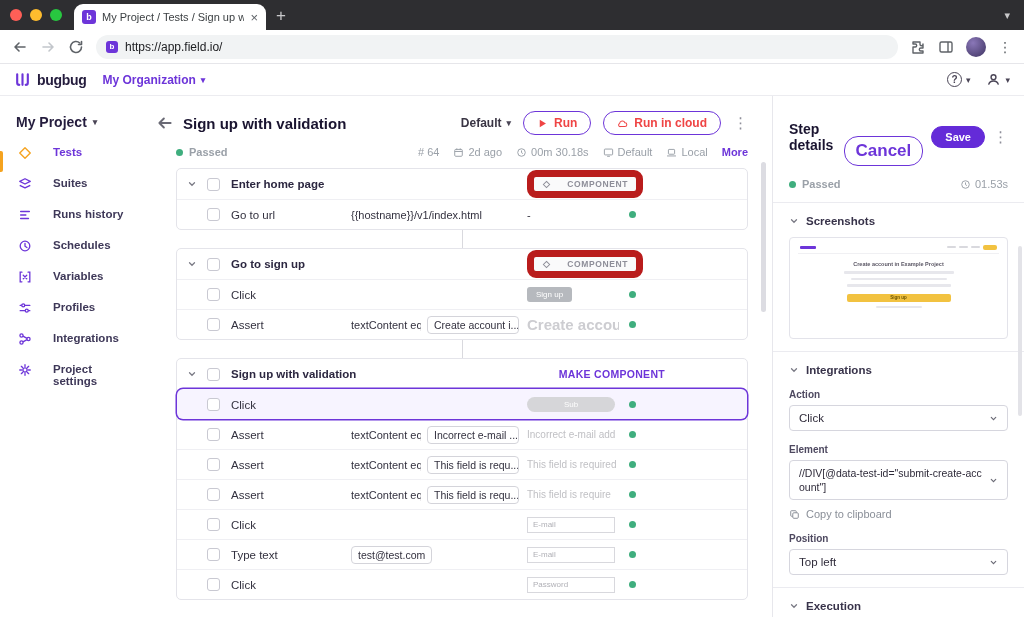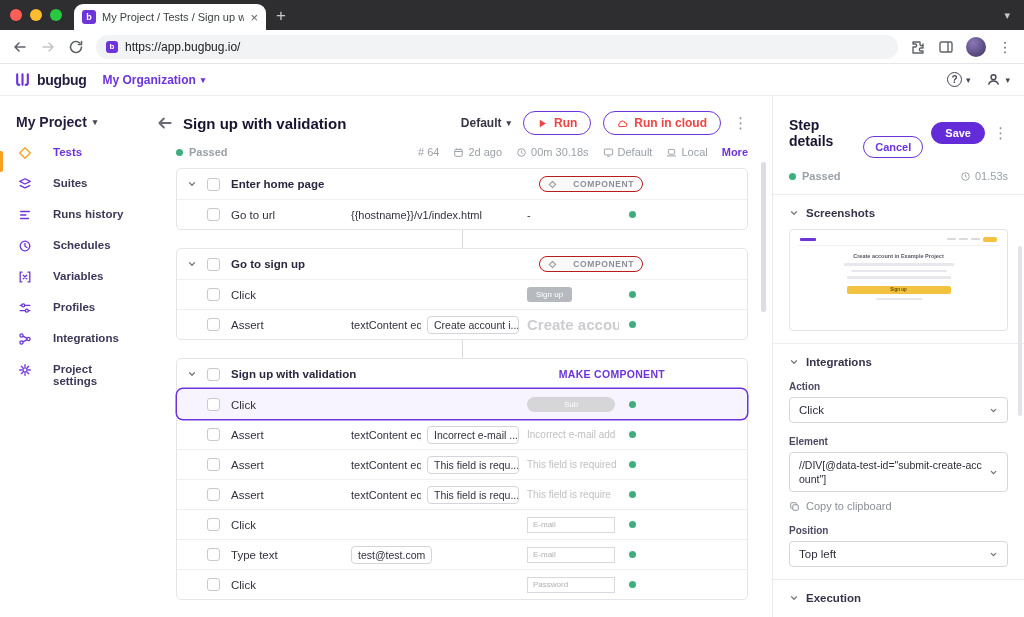--- a/index.html
+++ b/index.html
@@ -73,21 +73,21 @@
   .steps { margin-left:20px; }
   .group-card { border:1px solid #e4e4ea; border-radius:5px; background:#fff; }
   .row { display:flex; align-items:center; height:30px; padding-right:6px; }
   .row + .row { border-top:1px solid #efeff3; }
   .cell-toggle { width:30px; display:flex; justify-content:center; flex:none; }
   .chev-ico { width:10px; height:10px; color:#7a7a85; }
   .cell-check { width:24px; flex:none; display:flex; }
   .checkbox { width:13px; height:13px; border:1.5px solid #c9c9d2; border-radius:3px; background:#fff; }
   .group-name { font-size:11.5px; font-weight:700; color:#2c2740; white-space:nowrap; }
   .gh-spacer { flex:1; }
-  .badge { display:flex; align-items:center; gap:16px; border:1px solid #b91c1c; border-radius:9px; padding:2px 8px; font-size:8.5px; font-weight:700; letter-spacing:.6px; color:#8e8e99; margin-right:98px; background:#fafafb; }
+  .badge { display:flex; align-items:center; gap:16px; border:7px solid #b91c1c; border-radius:9px; padding:2px 8px; font-size:8.5px; font-weight:700; letter-spacing:.6px; color:#8e8e99; margin-right:98px; background:#fafafb; }
   .badge svg { width:9px; height:9px; }
   .make-comp { font-size:10.5px; font-weight:700; letter-spacing:.3px; color:#6d35d9; margin-right:76px; white-space:nowrap; }
   .cell-type { width:120px; flex:none; font-size:11.5px; color:#33313f; white-space:nowrap; overflow:hidden; }
   .cell-value { width:176px; flex:none; display:flex; align-items:center; gap:6px; overflow:hidden; }
   .plain-val { font-size:11px; color:#33313f; white-space:nowrap; }
   .cond { font-size:11px; color:#33313f; white-space:nowrap; width:70px; flex:none; overflow:hidden; }
   .chip { border:1px solid #d4d4da; border-radius:4px; padding:2px 6px; font-size:10.5px; color:#33313f; white-space:nowrap; overflow:hidden; max-width:92px; background:#fff; }
   .cell-preview { width:92px; flex:none; overflow:hidden; display:flex; align-items:center; }
   .pv-big { font-size:15px; font-weight:700; color:#cdcdd1; white-space:nowrap; }
   .pv-small { font-size:10px; color:#c0c0c4; white-space:nowrap; }
@@ -97,21 +97,21 @@
   .thumb-input { background:#fff; border:1px solid #d8d8dd; width:88px; height:16px; display:flex; align-items:center; padding:0 5px; font-size:8px; color:#b0b0b6; white-space:nowrap; overflow:hidden; }
   .cell-status { width:26px; flex:none; display:flex; justify-content:center; }
   .row.selected { box-shadow:0 0 0 1.5px #6d35d9; border-radius:6px; background:#f7f4ff; position:relative; z-index:1; border-top-color:transparent; }
   .connector { width:1px; height:18px; background:#d9d9de; margin:0 auto; }
 
   
   .panel { width:252px; flex:none; border-left:1px solid #e7e7ec; padding:12px 16px 0; background:#fff; position:relative; overflow:hidden; }
   .panel-scrollbar { position:absolute; right:2px; top:150px; width:4px; height:170px; background:#e3e3e8; border-radius:2px; }
   .panel-header { display:flex; align-items:center; gap:8px; }
   .panel-title { font-size:14px; font-weight:700; color:#1a1430; flex:1; }
-  .btn-cancel { border:1.5px solid #6d35d9; color:#6d35d9; background:#fff; border-radius:14px; padding:4px 11px; font-size:11px; font-weight:700;margin-top:28px; }
+  .btn-cancel { border:1.5px solid #6d35d9; color:#6d35d9; background:#fff; border-radius:14px; padding:4px 11px; font-size:17px; font-weight:700;margin-top:28px; }
   .btn-save { border:1.5px solid #642bd8; color:#fff; background:#642bd8; border-radius:14px; padding:4px 13px; font-size:11px; font-weight:700; }
   .panel-status { margin-top:12px; display:flex; align-items:center; gap:6px; font-size:11px; color:#9aa0a8; font-weight:600; }
   .ps-right { margin-left:auto; display:flex; align-items:center; gap:4px; font-weight:400; }
   .ps-right svg { width:11px; height:11px; }
   .divider { height:1px; background:#ebebf0; margin:12px -16px; }
   .section-head { display:flex; align-items:center; gap:7px; font-size:11.5px; font-weight:700; color:#38334a; }
   .thumb { margin-top:10px; border:1px solid #e3e3ea; border-radius:4px; height:102px; padding:6px 8px; display:flex; flex-direction:column; align-items:center; background:#fff; }
   .mini-nav { width:100%; height:10px; border-bottom:1px solid #f0f0f3; display:flex; align-items:center; gap:3px; padding:0 2px 3px; }
   .mini-logo { width:16px; height:3px; background:#6d35d9; border-radius:1px; }
   .mini-nav-sp { flex:1; }
@@ -155,21 +155,21 @@
       </svg>
     <svg class="nav-ico disabled" viewBox="0 0 16 16" fill="none" stroke="currentColor" stroke-width="1.6" stroke-linecap="round" stroke-linejoin="round">
         <path d="M3 8h10M9 4l4 4-4 4"></path>
       </svg>
     <svg class="nav-ico" viewBox="0 0 16 16" fill="none" stroke="currentColor" stroke-width="1.6" stroke-linecap="round" stroke-linejoin="round">
         <path d="M13.5 8a5.5 5.5 0 1 1-1.7-4"></path>
         <path d="M13.5 2.5v3h-3"></path>
       </svg>
     <div class="address">
       <span class="favicon">b</span>
-      <span class="url">https://app.bugbug.io/</span>
+      <span class="url">https://app.field.io/</span>
     </div>
     <svg class="nav-ico" viewBox="0 0 16 16" fill="none" stroke="currentColor" stroke-width="1.4" stroke-linejoin="round">
         <path d="M6 3h4v2.2a1.5 1.5 0 0 0 3 0V5h0v4h-2.2a1.5 1.5 0 0 0 0 3H13v2H3V8h2.2a1.5 1.5 0 0 0 0-3H3V3h3z"></path>
       </svg>
     <svg class="nav-ico" viewBox="0 0 16 16" fill="none" stroke="currentColor" stroke-width="1.4">
         <rect x="2" y="3" width="12" height="10" rx="1.5"></rect>
         <path d="M10 3v10"></path>
       </svg>
     <span class="avatar"></span>
     <span class="dots">⋮</span>

